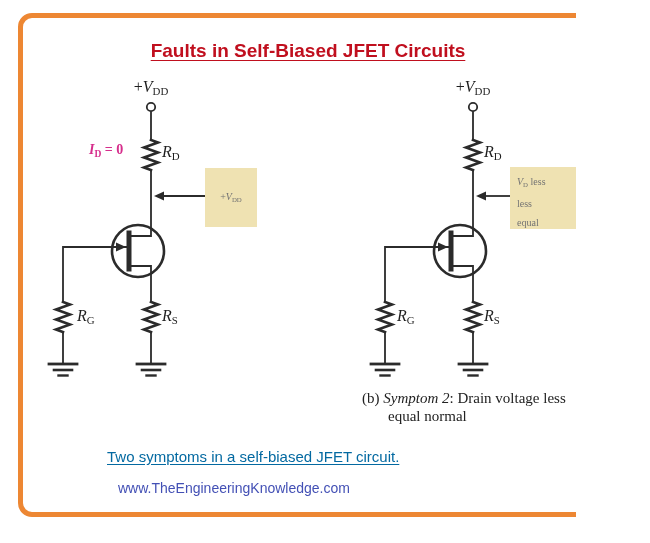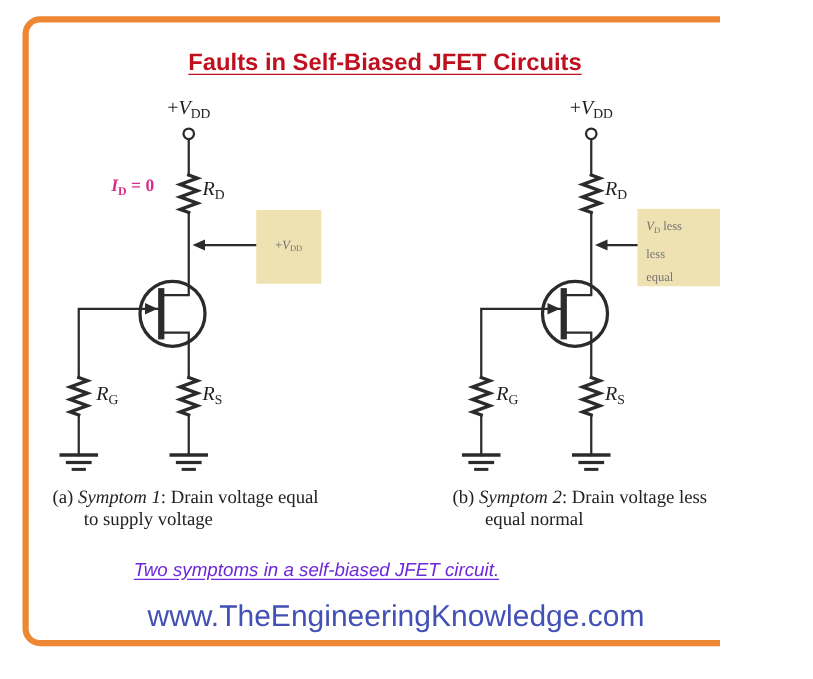--- a/index.html
+++ b/index.html
@@ -71,31 +71,30 @@
     white-space: nowrap;
     line-height: 1.2;
   }
   .caption i { font-style: italic; }
 
   .footer-summary {
     position: absolute;
     left: 107px; top: 448px;
     font-family: "Liberation Sans", sans-serif;
     font-size: 15px;
-    color: #6d28d9;
+    color: #0369a1;
     text-decoration: underline;
     text-underline-offset: 2px;
     white-space: nowrap;
-    font-style: italic;
   }
   .footer-site {
     position: absolute;
     left: 118px; top: 480px;
     font-family: "Liberation Sans", sans-serif;
-    font-size: 24px;
+    font-size: 14px;
     color: #4350B5;
     white-space: nowrap;
   }
 </style>
 </head>
 <body>
 
 <div class="stage">
   <div class="frame"></div>
 
@@ -167,22 +166,20 @@
   <span class="clabel" style="left:162px; top:144px;"><i>R</i><sub>D</sub></span>
 
   <div class="callout single" style="left:205px; top:168px; width:52px; height:59px;">
       <span><span>+</span><i>V</i><sub>DD</sub></span>
     </div>
 
   <span class="clabel" style="left:77px; top:308px;"><i>R</i><sub>G</sub></span>
 
   <span class="clabel" style="left:162px; top:308px;"><i>R</i><sub>S</sub></span>
 
-  <div class="caption" style="left:42px; top:389px;"><span>(a) </span><i>Symptom 1</i><span>: Drain voltage equal</span></div>
-  <div class="caption" style="left:67px; top:407px;">to supply voltage</div>
 
   <span class="clabel centered" style="left:473px; top:79px;"><span>+</span><i>V</i><sub>DD</sub></span>
 
   <span class="clabel" style="left:484px; top:144px;"><i>R</i><sub>D</sub></span>
 
   <div class="callout multi" style="left:510px; top:167px; width:66px; height:62px;">
     <div><i>V</i><sub>D</sub><span> less</span></div>
     <div>less</div>
     <div>equal</div>
   </div>

